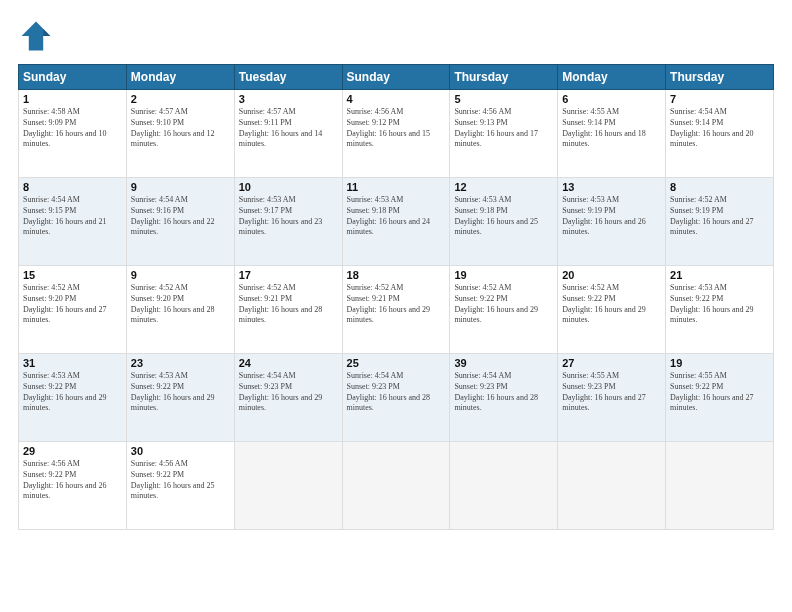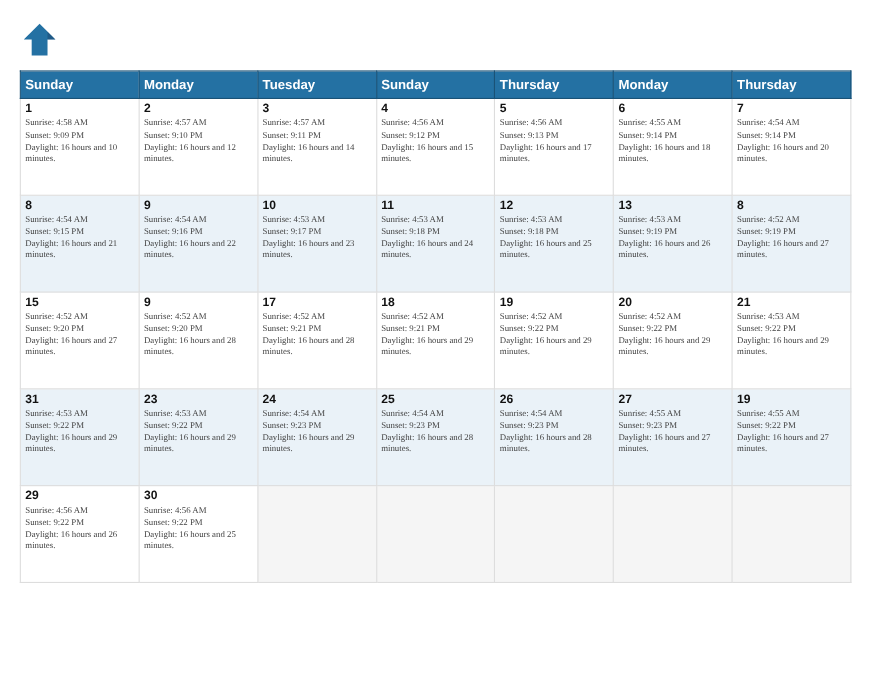--- a/index.html
+++ b/index.html
@@ -332,21 +332,21 @@
   </td>
           <td>
     <span class="day-num">25</span>
     <div class="day-info">
       Sunrise: 4:54 AM<br>
       Sunset: 9:23 PM<br>
       Daylight: 16 hours and 28 minutes.
     </div>
   </td>
           <td>
-    <span class="day-num">26</span>
+    <span class="day-num">39</span>
     <div class="day-info">
       Sunrise: 4:54 AM<br>
       Sunset: 9:23 PM<br>
       Daylight: 16 hours and 28 minutes.
     </div>
   </td>
           <td>
     <span class="day-num">27</span>
     <div class="day-info">
       Sunrise: 4:55 AM<br>

